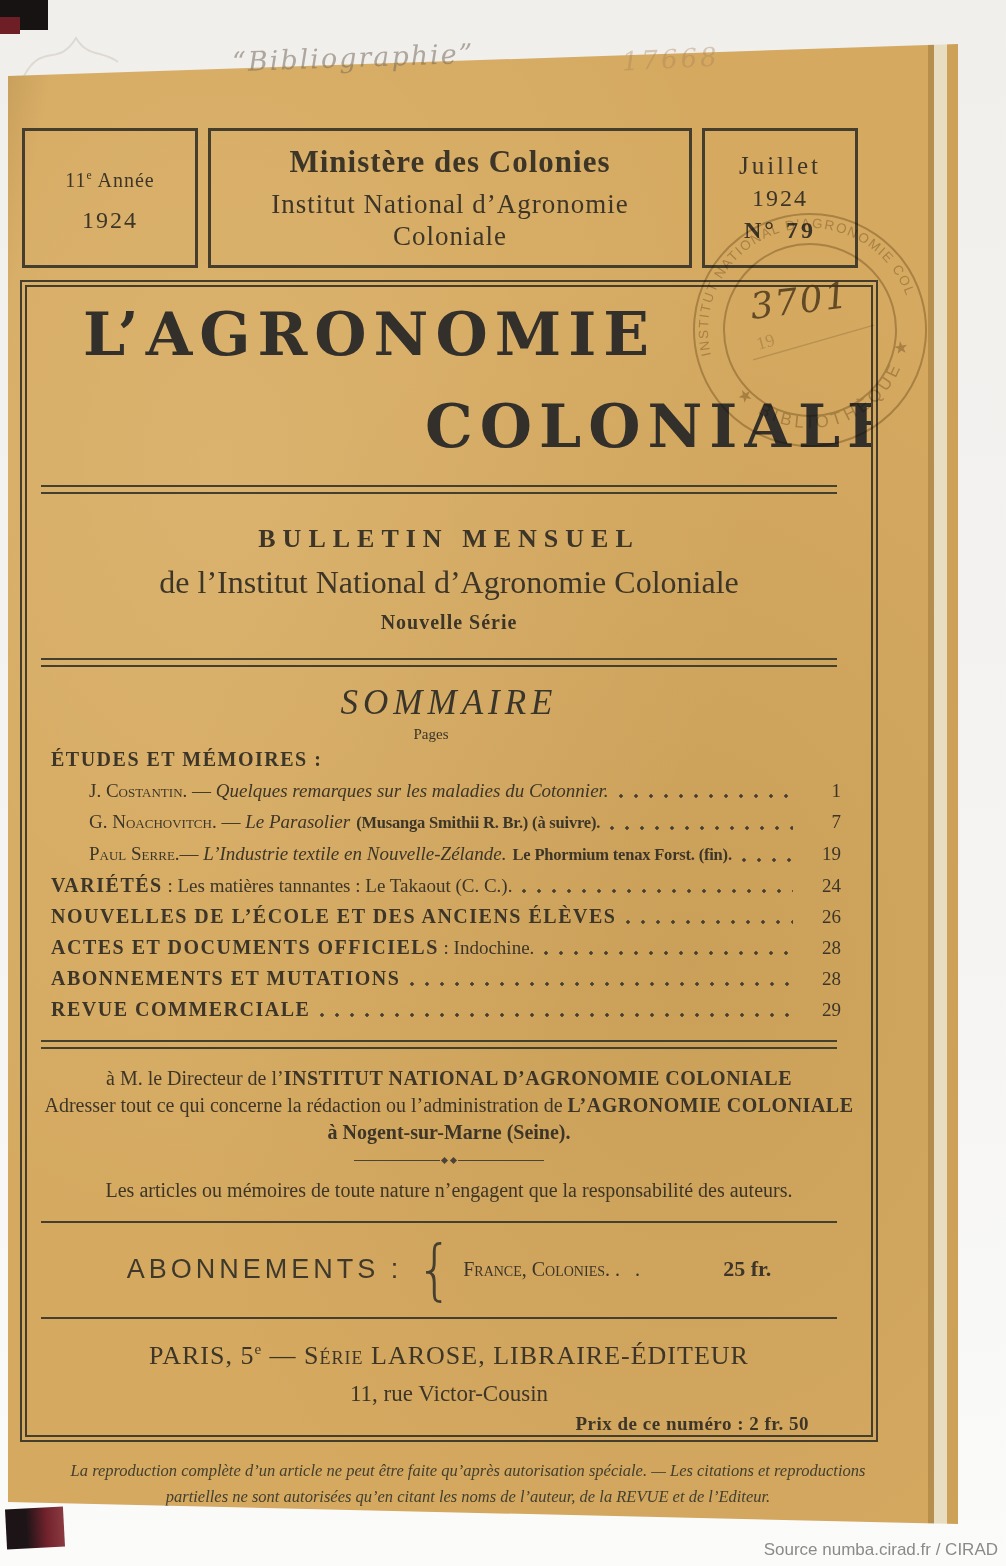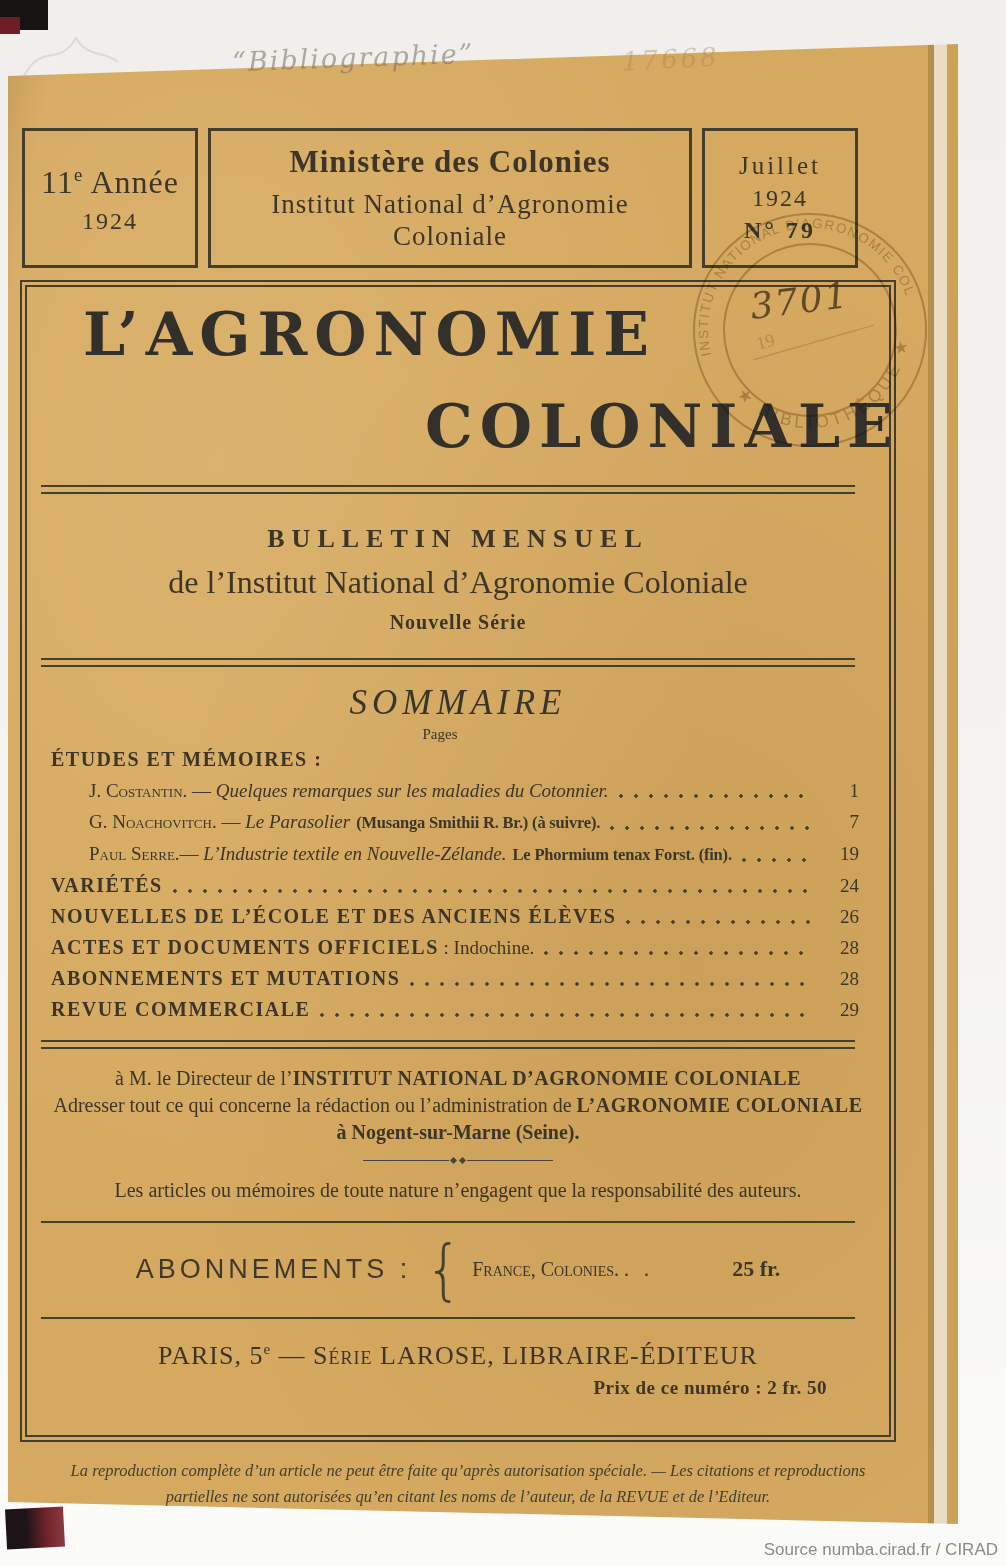--- a/index.html
+++ b/index.html
@@ -31,31 +31,31 @@
   .edgeB{position:absolute;left:926px;top:0;bottom:0;width:13px;background:#e9ddc1;}
   .edgeC{position:absolute;left:939px;top:0;bottom:0;width:11px;background:#cea159;}
   .content{position:relative;width:920px;}
 
   
   .header-row{display:flex;gap:10px;margin:84px 70px 0 14px;height:140px;}
   .hbox{border:3px solid #463e2c;box-sizing:border-box;display:flex;flex-direction:column;justify-content:center;text-align:center;}
   .hbox-left{width:176px;}
   .hbox-center{flex:1;}
   .hbox-right{width:156px;}
-  .hl1{font-size:32px;line-height:30px;letter-spacing:1px;}
+  .hl1{font-size:20px;line-height:30px;letter-spacing:1px;}
   .hl2{font-size:24px;line-height:30px;margin-top:10px;letter-spacing:2px;}
   .hc1{font-size:31px;line-height:36px;font-weight:bold;letter-spacing:1px;}
   .hc2{font-size:27px;line-height:32px;margin-top:8px;letter-spacing:1px;}
   .hr1{font-size:25px;line-height:28px;letter-spacing:3px;}
   .hr2{font-size:24px;line-height:28px;margin-top:4px;letter-spacing:2px;}
   .hr3{font-size:24px;line-height:28px;margin-top:4px;font-weight:bold;letter-spacing:3px;}
   .sup{font-size:58%;vertical-align:super;}
 
   
-  .main-box{margin:12px 32px 0 12px;border:2px solid #463e2c;padding:3px;box-sizing:border-box;height:1162px;}
+  .main-box{margin:12px 50px 0 12px;border:2px solid #463e2c;padding:3px;box-sizing:border-box;height:1162px;}
   .main-box-inner{border:2px solid #463e2c;height:100%;box-sizing:border-box;overflow:hidden;}
 
   .title-line{font-family:"DejaVu Serif","Liberation Serif",serif;font-weight:bold;
     font-size:60px;line-height:66px;letter-spacing:7px;color:#33302b;}
   .title1{margin-top:14px;padding-left:56px;}
   .title2{margin-top:26px;padding-left:398px;}
 
   .rule-double{height:5px;border-top:2px solid #44402f;border-bottom:2px solid #44402f;margin-left:14px;margin-right:34px;}
   .rule-single{border-top:2px solid #44402f;margin-left:14px;margin-right:34px;}
 
@@ -184,20 +184,21 @@
               <div class="toc-row article">
                 <span class="toc-author">Paul Serre.</span>
                 <span class="toc-dash">— </span>
                 <span class="toc-title">L’Industrie textile en Nouvelle-Zélande.</span>
                 <span class="toc-extra">Le Phormium tenax Forst. (fin).</span>
                 <span class="leader"></span>
                 <span class="pagecol">19</span>
               </div>
               <div class="toc-row section">
                 <span class="toc-label">VARIÉTÉS</span>
+                <span class="toc-rest"> : Les matières tannantes : Le Takaout (C. C.).</span>
                 <span class="leader"></span>
                 <span class="pagecol">24</span>
               </div>
               <div class="toc-row section">
                 <span class="toc-label">NOUVELLES DE L’ÉCOLE ET DES ANCIENS ÉLÈVES</span>
                 <span class="leader"></span>
                 <span class="pagecol">26</span>
               </div>
               <div class="toc-row section">
                 <span class="toc-label">ACTES ET DOCUMENTS OFFICIELS</span>
@@ -243,20 +244,21 @@
               <div class="abo-row">
                 <span class="abo-name"><span>France, Colonies.</span><span> .   .</span></span>
                 <span class="abo-price">25 fr.</span>
               </div>
             </div>
           </div>
 
           <div class="rule-single" style="margin-top:14px"></div>
 
           <div class="publisher"><span>PARIS, 5</span><span class="sup">e</span><span> — </span><span class="pub-emile">Série</span><span> LAROSE, LIBRAIRE-ÉDITEUR</span></div>
+          <div class="street">11, rue Victor-Cousin</div>
           <div class="price-line">Prix de ce numéro : 2 fr. 50</div>
 
         </div>
       </div>
 
       <div class="footnote">La reproduction complète d’un article ne peut être faite qu’après autorisation spéciale. — Les citations et reproductions partielles ne sont autorisées qu’en citant les noms de l’auteur, de la REVUE et de l’Editeur.</div>
     </div>
 
     <svg class="stamp" width="250" height="250" viewBox="0 0 250 250">
       <g fill="none" stroke="#7f6d45" stroke-width="2">

